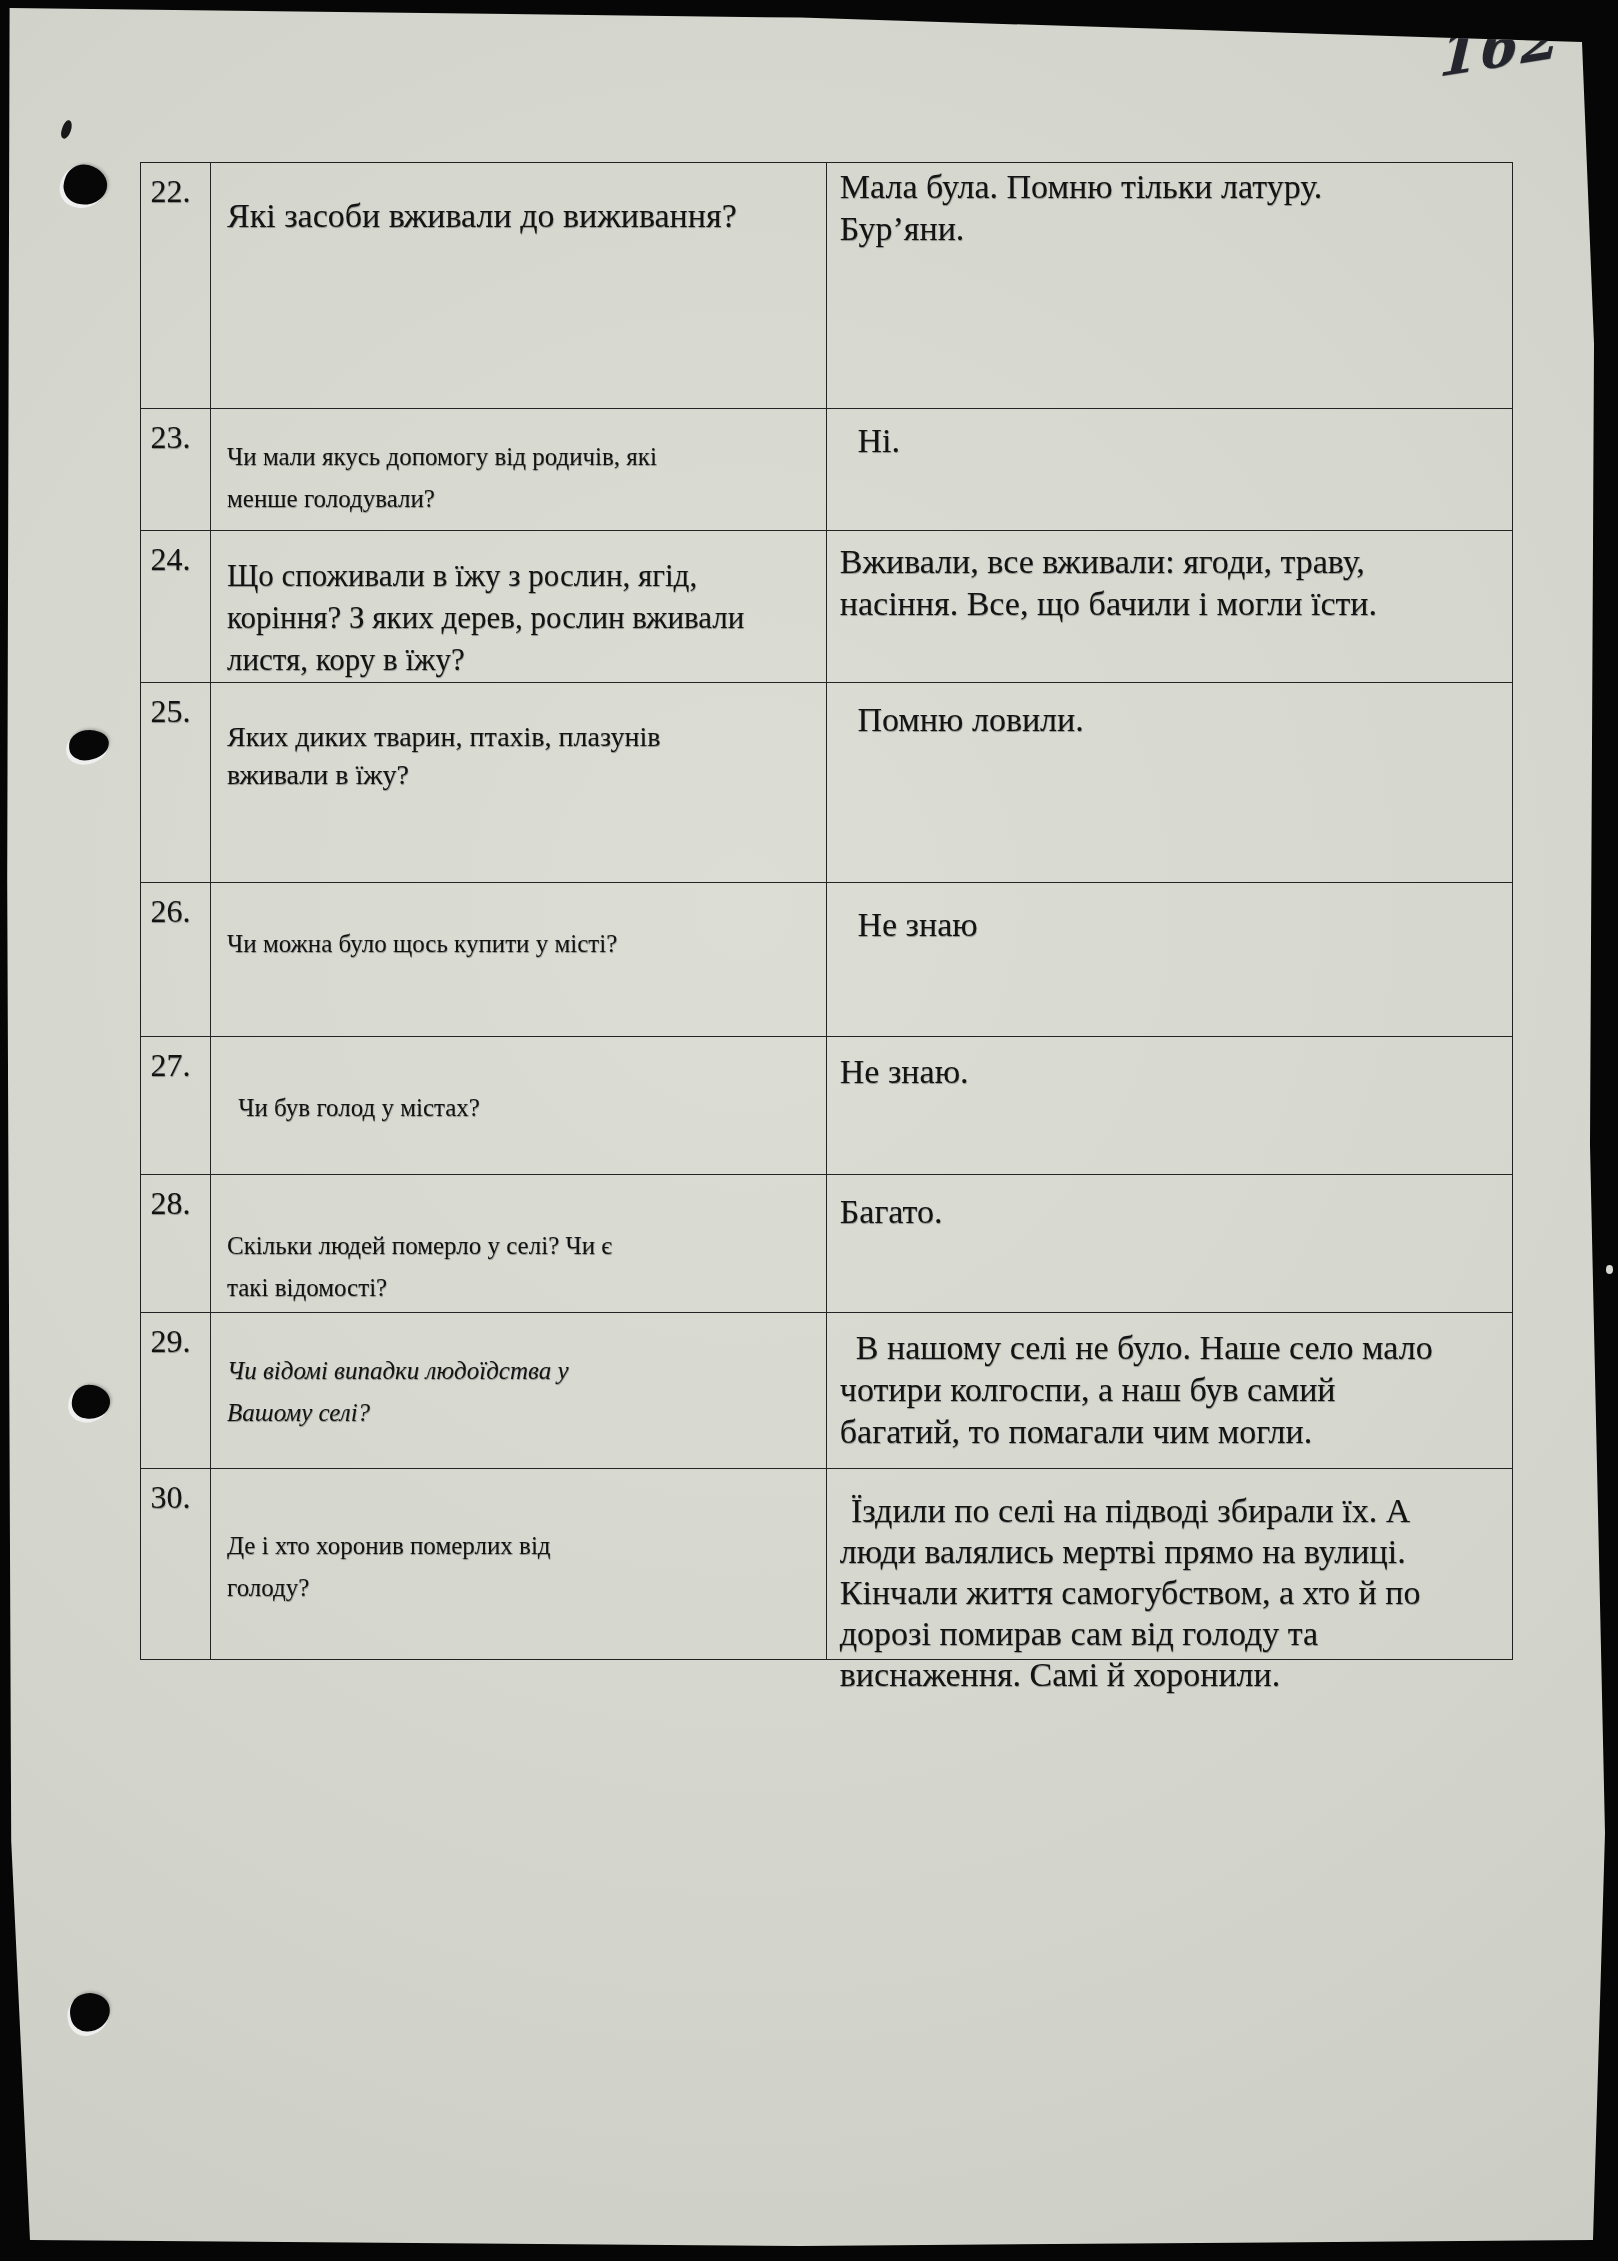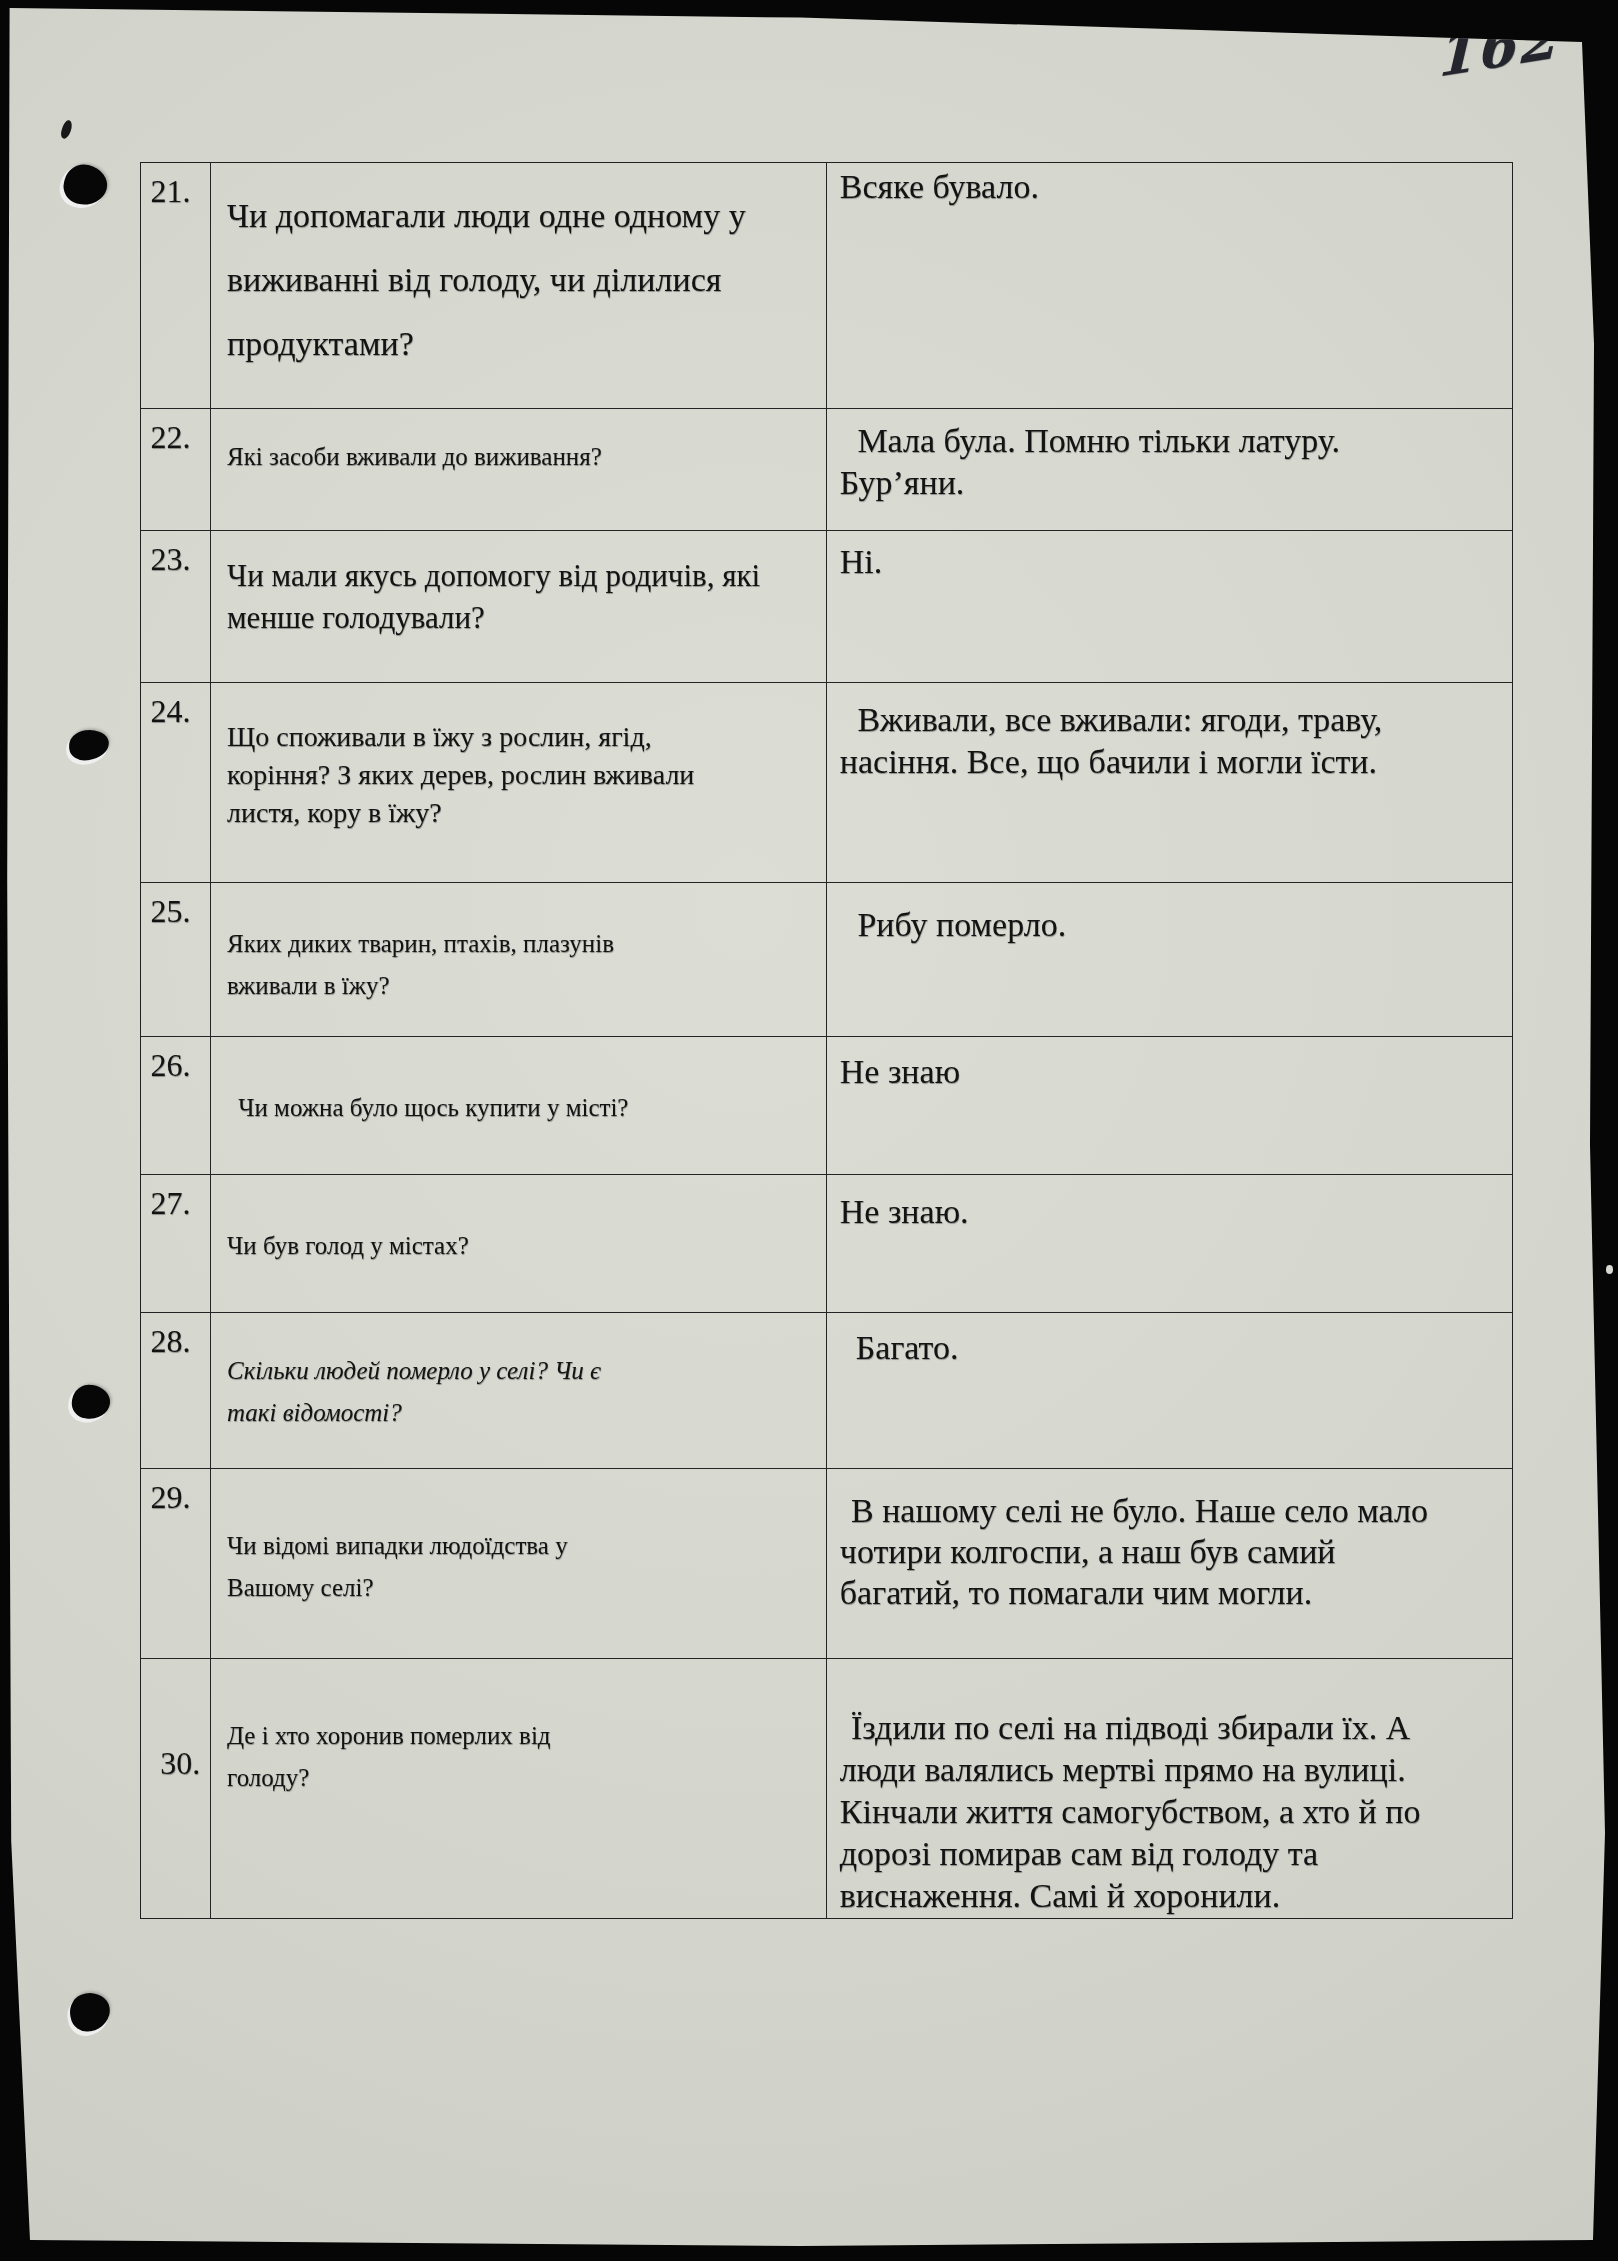--- a/index.html
+++ b/index.html
@@ -113,27 +113,20 @@
     background:#d8d8d2;border-radius:50%;
   }
 </style>
 </head>
 <body>
 
 <div class="paper">
   <div class="page-number">162</div>
 
   <div class="qa-table">
-  <div class="row">
-    <div class="cell num">21.</div>
-    <div class="cell q">Чи допомагали люди одне одному у
-виживанні від голоду, чи ділилися
-продуктами?</div>
-    <div class="cell a">Всяке бувало.</div>
-  </div>
 
   <div class="row">
     <div class="cell num">22.</div>
     <div class="cell q">Які засоби вживали до виживання?</div>
     <div class="cell a">Мала була. Помню тільки латуру.
 Бур’яни.</div>
   </div>
 
   <div class="row">
     <div class="cell num">23.</div>
@@ -148,21 +141,21 @@
 коріння? З яких дерев, рослин вживали
 листя, кору в їжу?</div>
     <div class="cell a">Вживали, все вживали: ягоди, траву,
 насіння. Все, що бачили і могли їсти.</div>
   </div>
 
   <div class="row">
     <div class="cell num">25.</div>
     <div class="cell q">Яких диких тварин, птахів, плазунів
 вживали в їжу?</div>
-    <div class="cell a">Рибу померло.</div>
+    <div class="cell a">Помню ловили.</div>
   </div>
 
   <div class="row">
     <div class="cell num">26.</div>
     <div class="cell q">Чи можна було щось купити у місті?</div>
     <div class="cell a">Не знаю</div>
   </div>
 
   <div class="row">
     <div class="cell num">27.</div>

